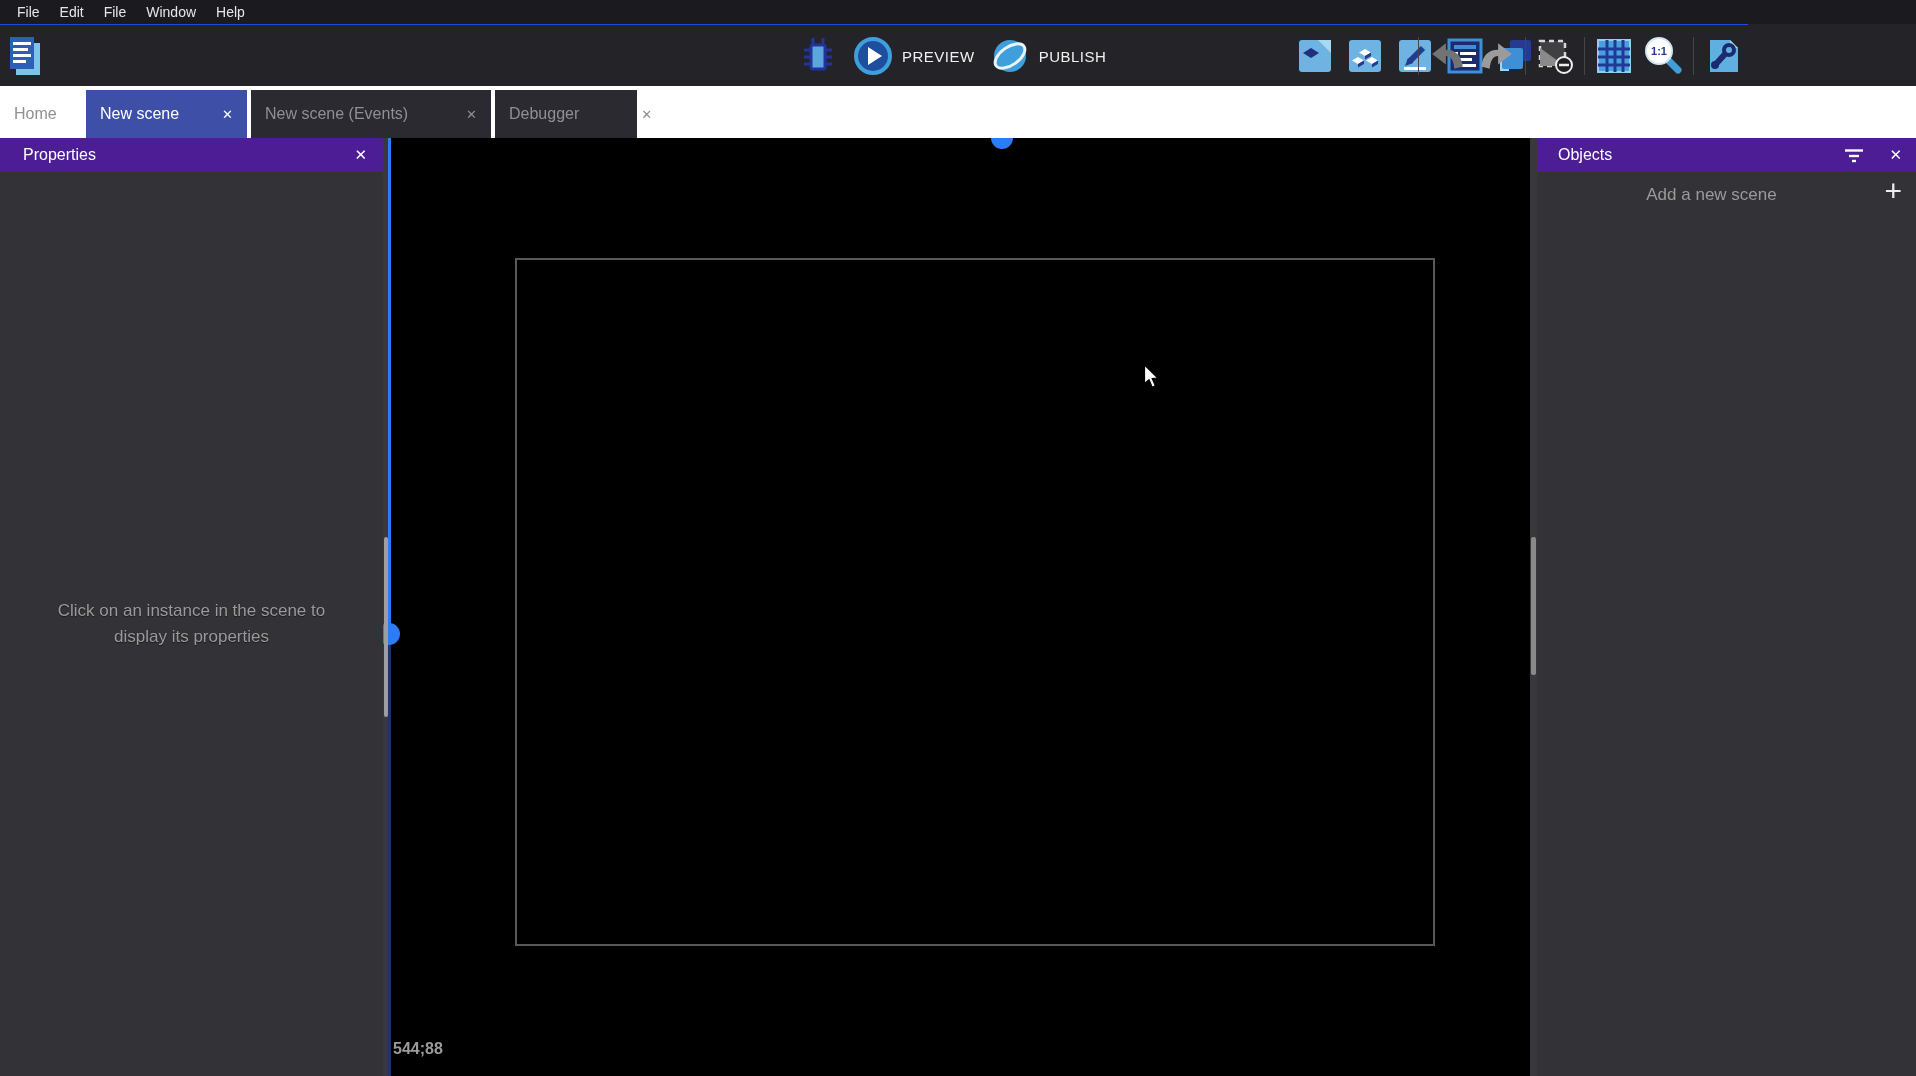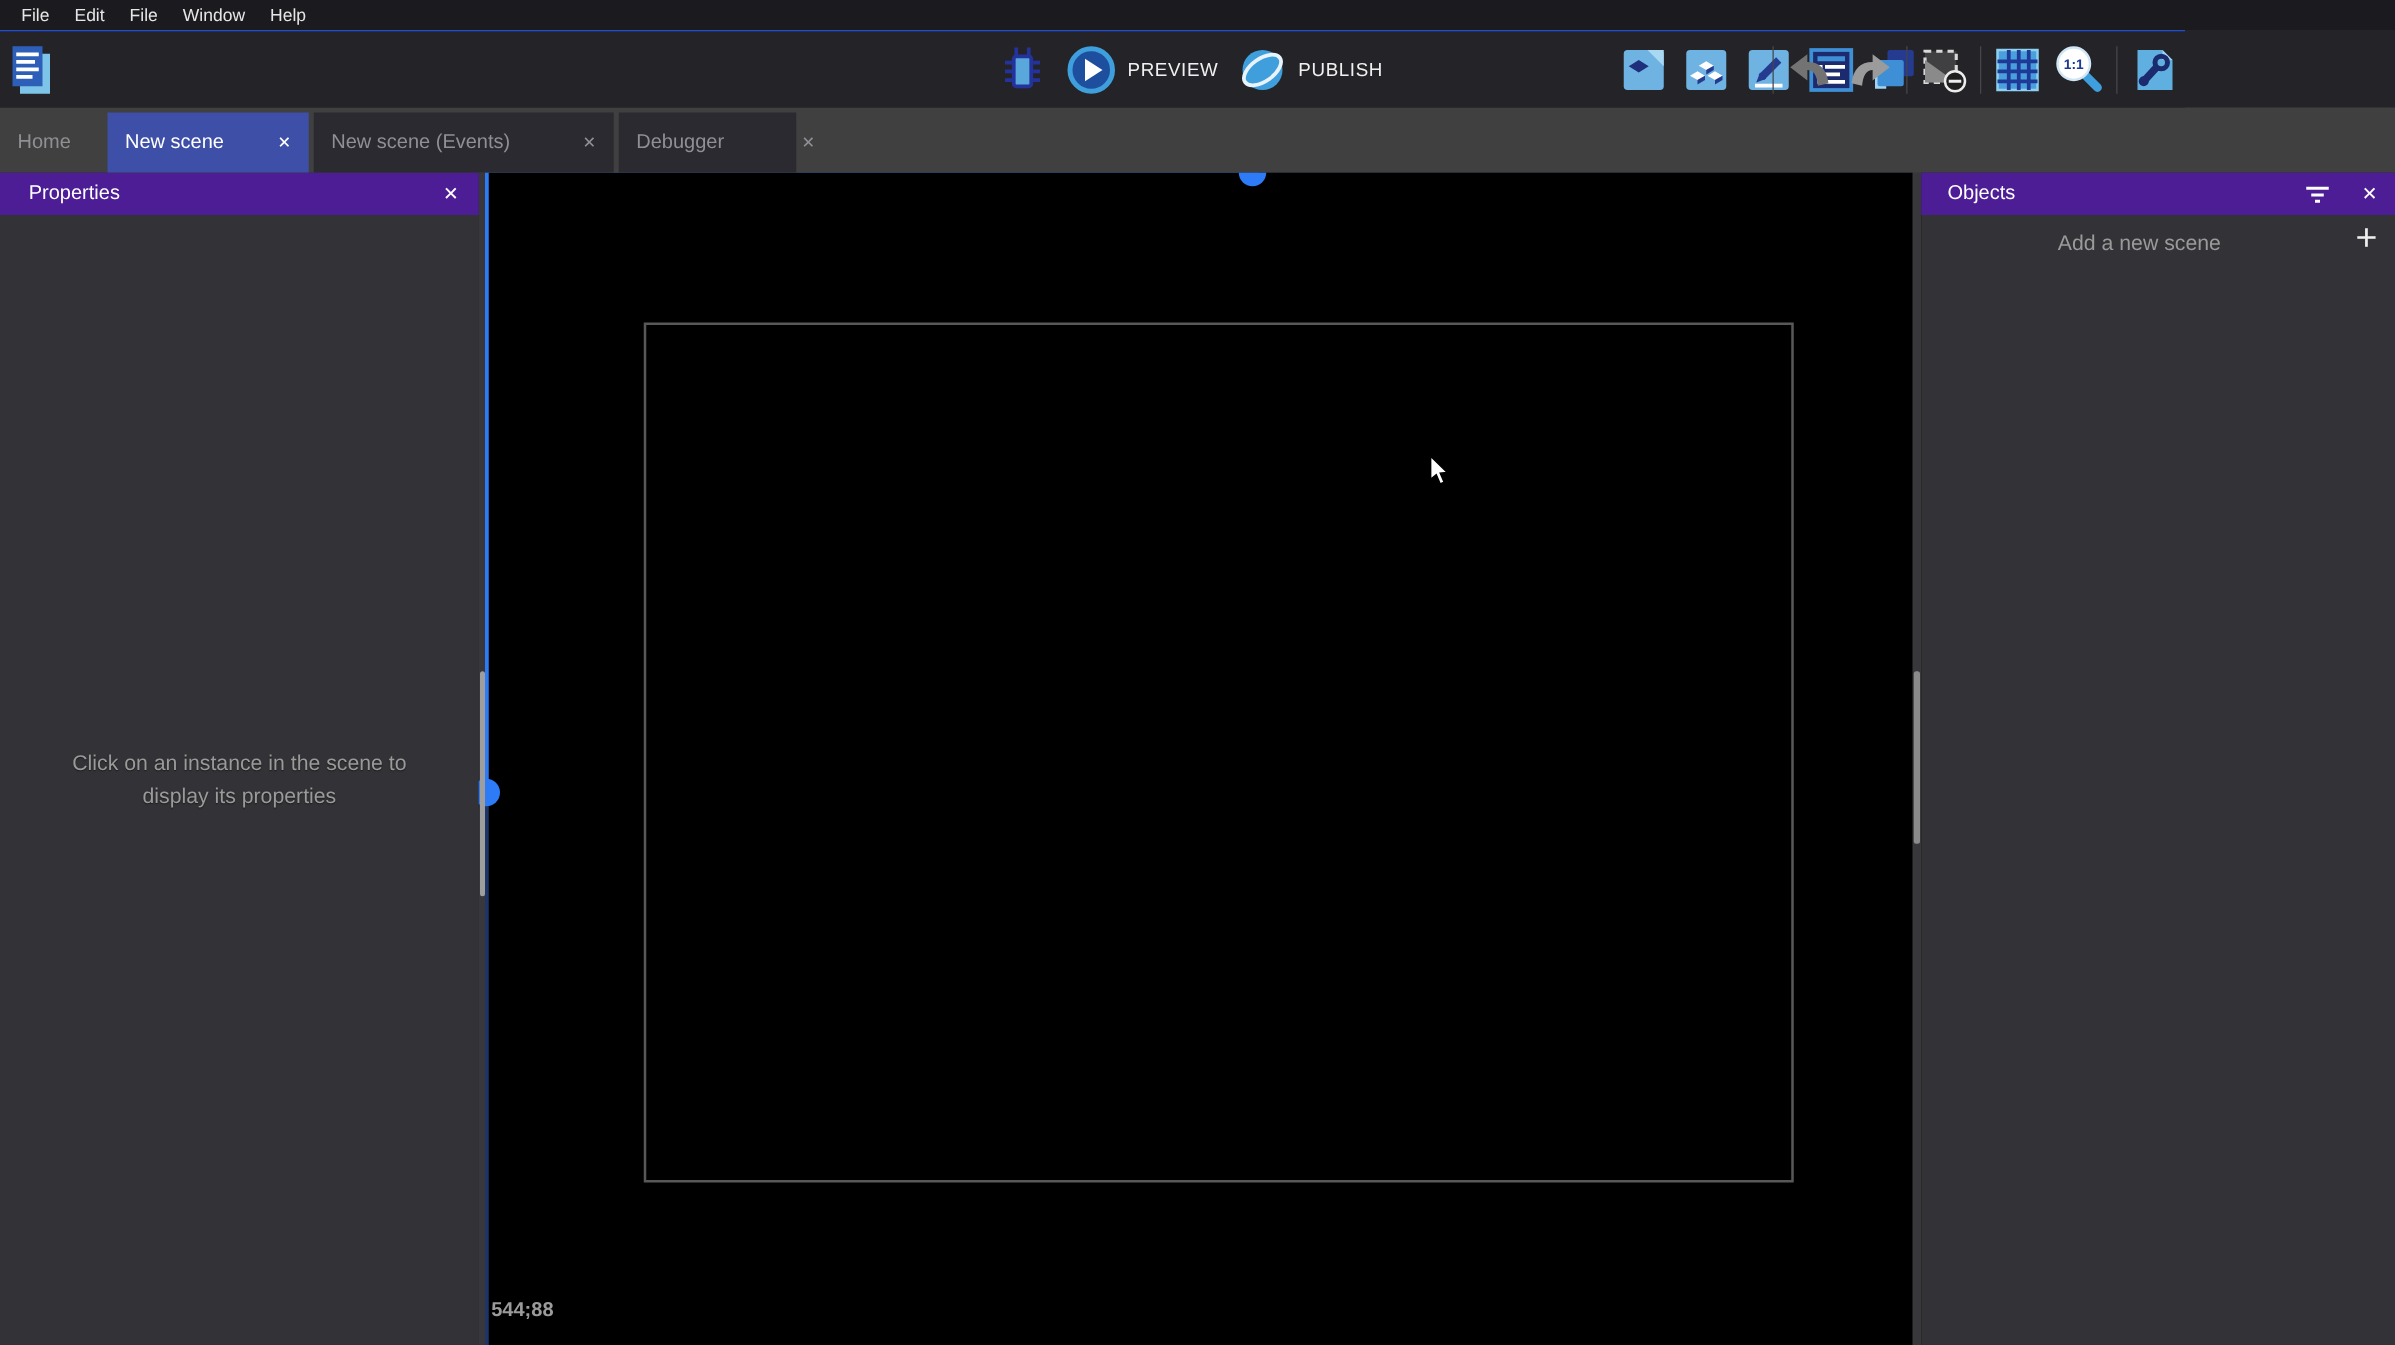--- a/index.html
+++ b/index.html
@@ -14,21 +14,21 @@
   
   .toolbar { position:absolute; left:0; top:24px; width:1748px; height:62px;
     background:#242428; border-top:1px solid #1d4ed8; z-index:5; }
   .tb-group { position:absolute; top:0; height:62px; display:flex; align-items:center; }
   .tb-btn { display:flex; align-items:center; gap:8px; cursor:pointer; }
   .tb-label { color:#f0f0f0; font-size:15px; letter-spacing:.5px; }
   .tb-sep { width:1px; height:38px; background:#45454b; }
 
   
   .tabbar { position:absolute; left:0; top:86px; width:1916px; height:52px;
-    background:#404040; display:flex; padding-top:4px; z-index:4; }
+    background:#ffffff; display:flex; padding-top:4px; z-index:4; }
   .tab { display:inline-flex; align-items:center; justify-content:space-between;
     height:48px; padding:0 14px; margin-right:4px; font-size:16px; color:#8f8f94; cursor:pointer; }
   .tab .tab-label { white-space:nowrap; }
   .tab-close { font-size:13px; color:#8f8f94; margin-left:14px; cursor:pointer; }
   .tab.bg { background:#2a2a30; }
   .tab.active { background:#3d4fa6; color:#ffffff; }
   .tab.active .tab-close { color:#ffffff; }
 
   
   .panel { position:absolute; top:138px; height:938px; background:#333337; z-index:3; }

